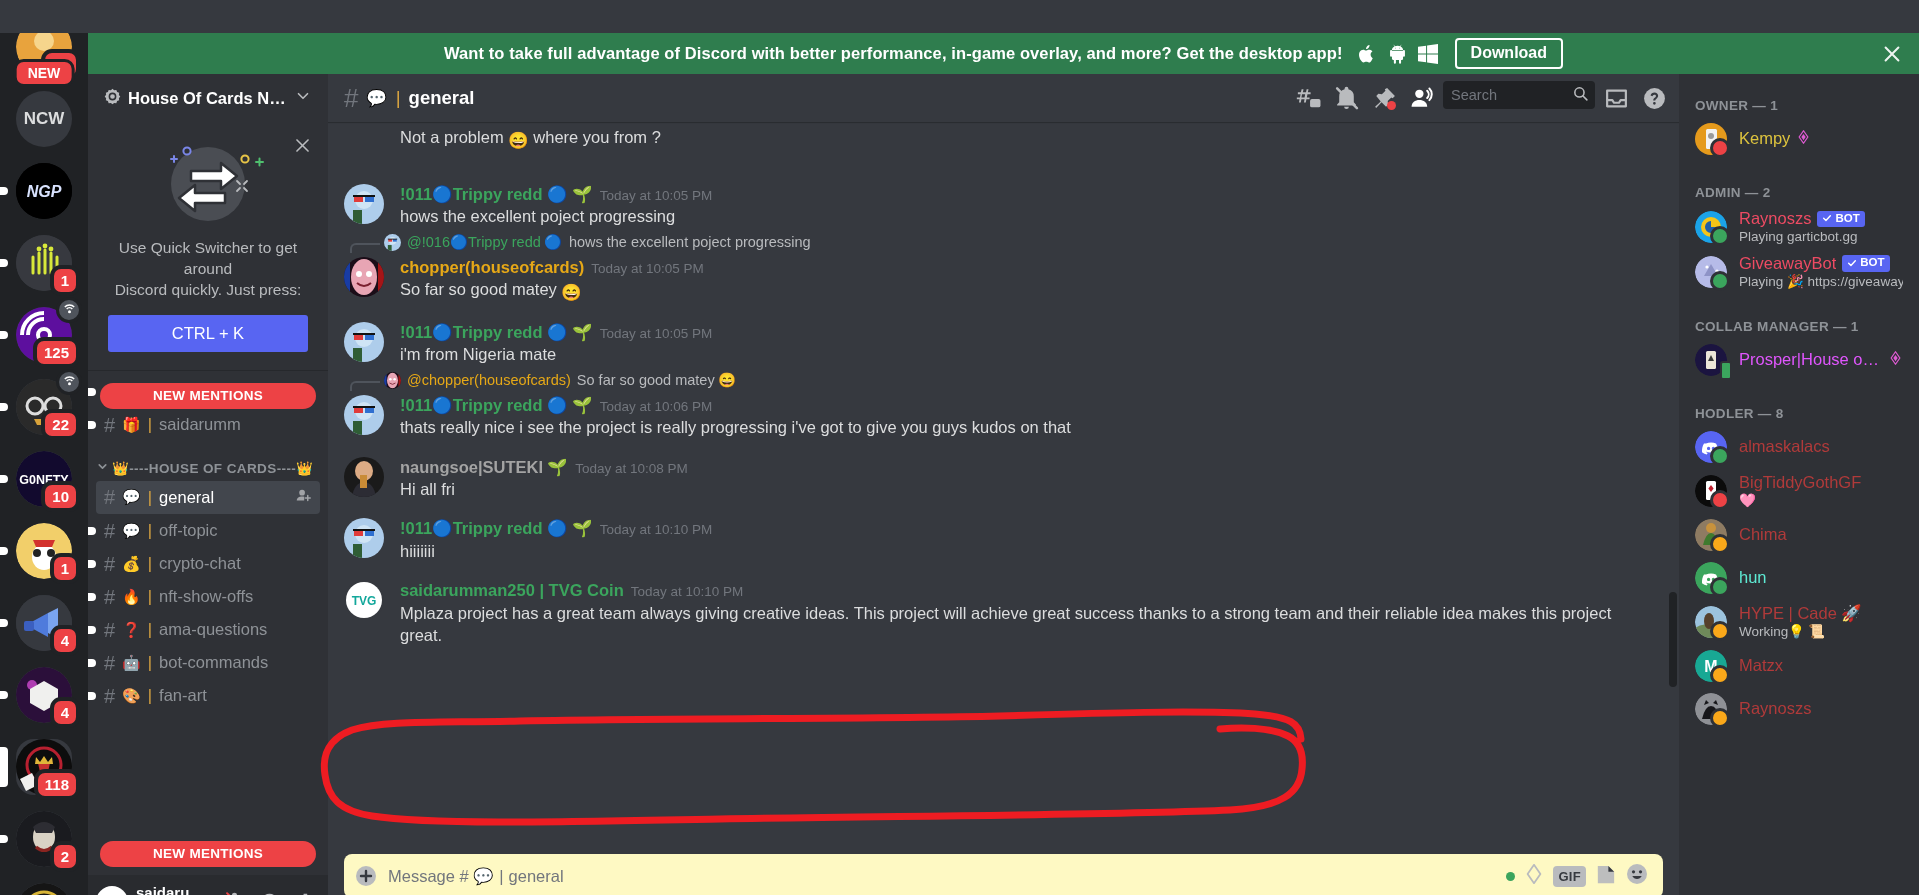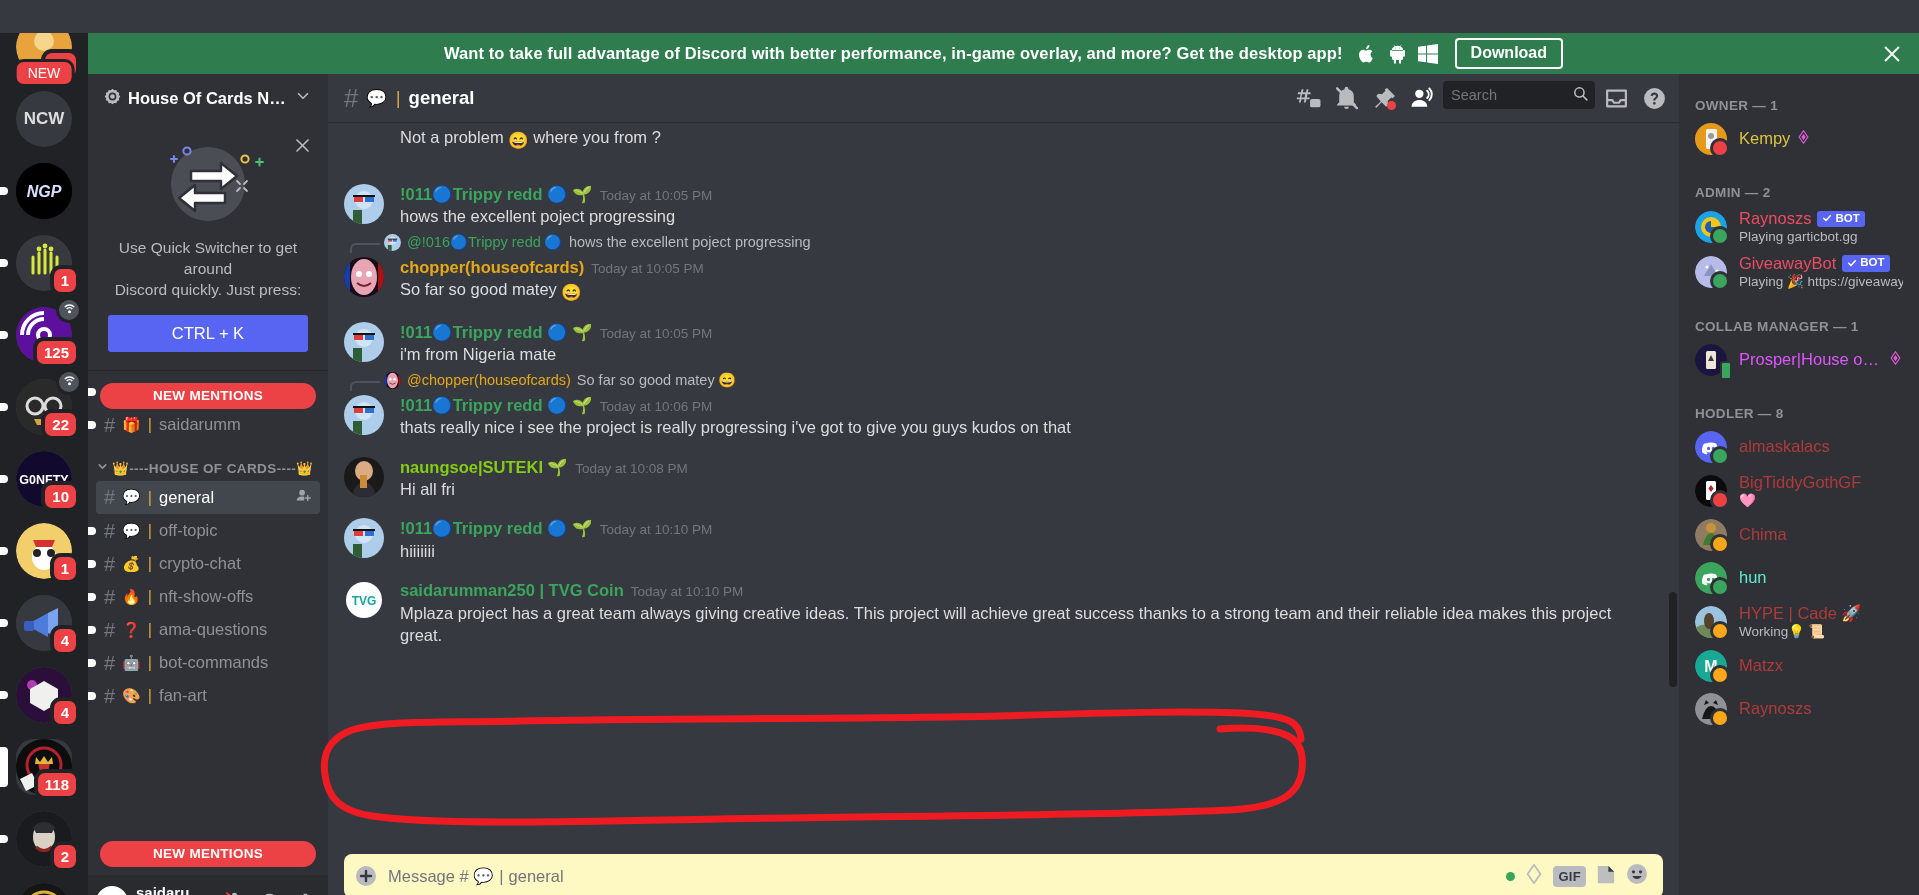--- a/index.html
+++ b/index.html
@@ -62,21 +62,21 @@
   }
   .guild-badge {
     position: absolute; bottom: 3px; right: 8px;
     background: #ed4245; color: #fff;
     font-size: 15px; font-weight: 700; line-height: 1;
     padding: 4px 7px; border-radius: 11px;
     border: 4px solid #202225; min-width: 22px; text-align: center;
   }
   .guild-newtag {
     position: absolute; bottom: -4px; left: 50%; transform: translateX(-50%);
-    background: #ed4245; color: #fff; font-size: 14px; font-weight: 400;
+    background: #ed4245; color: #fff; font-size: 14px; font-weight: 700;
     padding: 3px 11px; border-radius: 10px; border: 3px solid #202225;
     z-index: 4;
   }
   .guild-stream {
     position: absolute; top: -2px; right: 6px;
     width: 26px; height: 26px; border-radius: 50%;
     background: #4f545c; border: 3px solid #202225;
     display: flex; align-items: center; justify-content: center;
   }
 
@@ -833,21 +833,21 @@
                 <div class="msg-av">
                   <svg viewBox="0 0 40 40">
                     <rect width="40" height="40" fill="#1a1a1a"></rect>
                     <ellipse cx="20" cy="14" rx="9" ry="10" fill="#dcab84"></ellipse>
                     <path d="M8 40q2-14 12-15 10 1 12 15z" fill="#2c2c34"></path>
                     <rect x="16" y="18" width="7" height="13" fill="#c98b36"></rect>
                   </svg>
                 </div>
                 <div class="msg-body">
                   <div class="msg-head">
-           <span class="msg-author" style="color:#84cc16">naungsoe|SUTEKI 🌱</span>
+           <span class="msg-author" style="color:#a3a3a3">naungsoe|SUTEKI 🌱</span>
            <span class="msg-time">Today at 10:08 PM</span>
          </div>
                   <div class="msg-text">Hi all fri</div>
                 </div>
               </div>
             </div>
             <div>
               <div class="msg grouped">
                 <div class="msg-av">
                   <svg viewBox="0 0 40 40">

